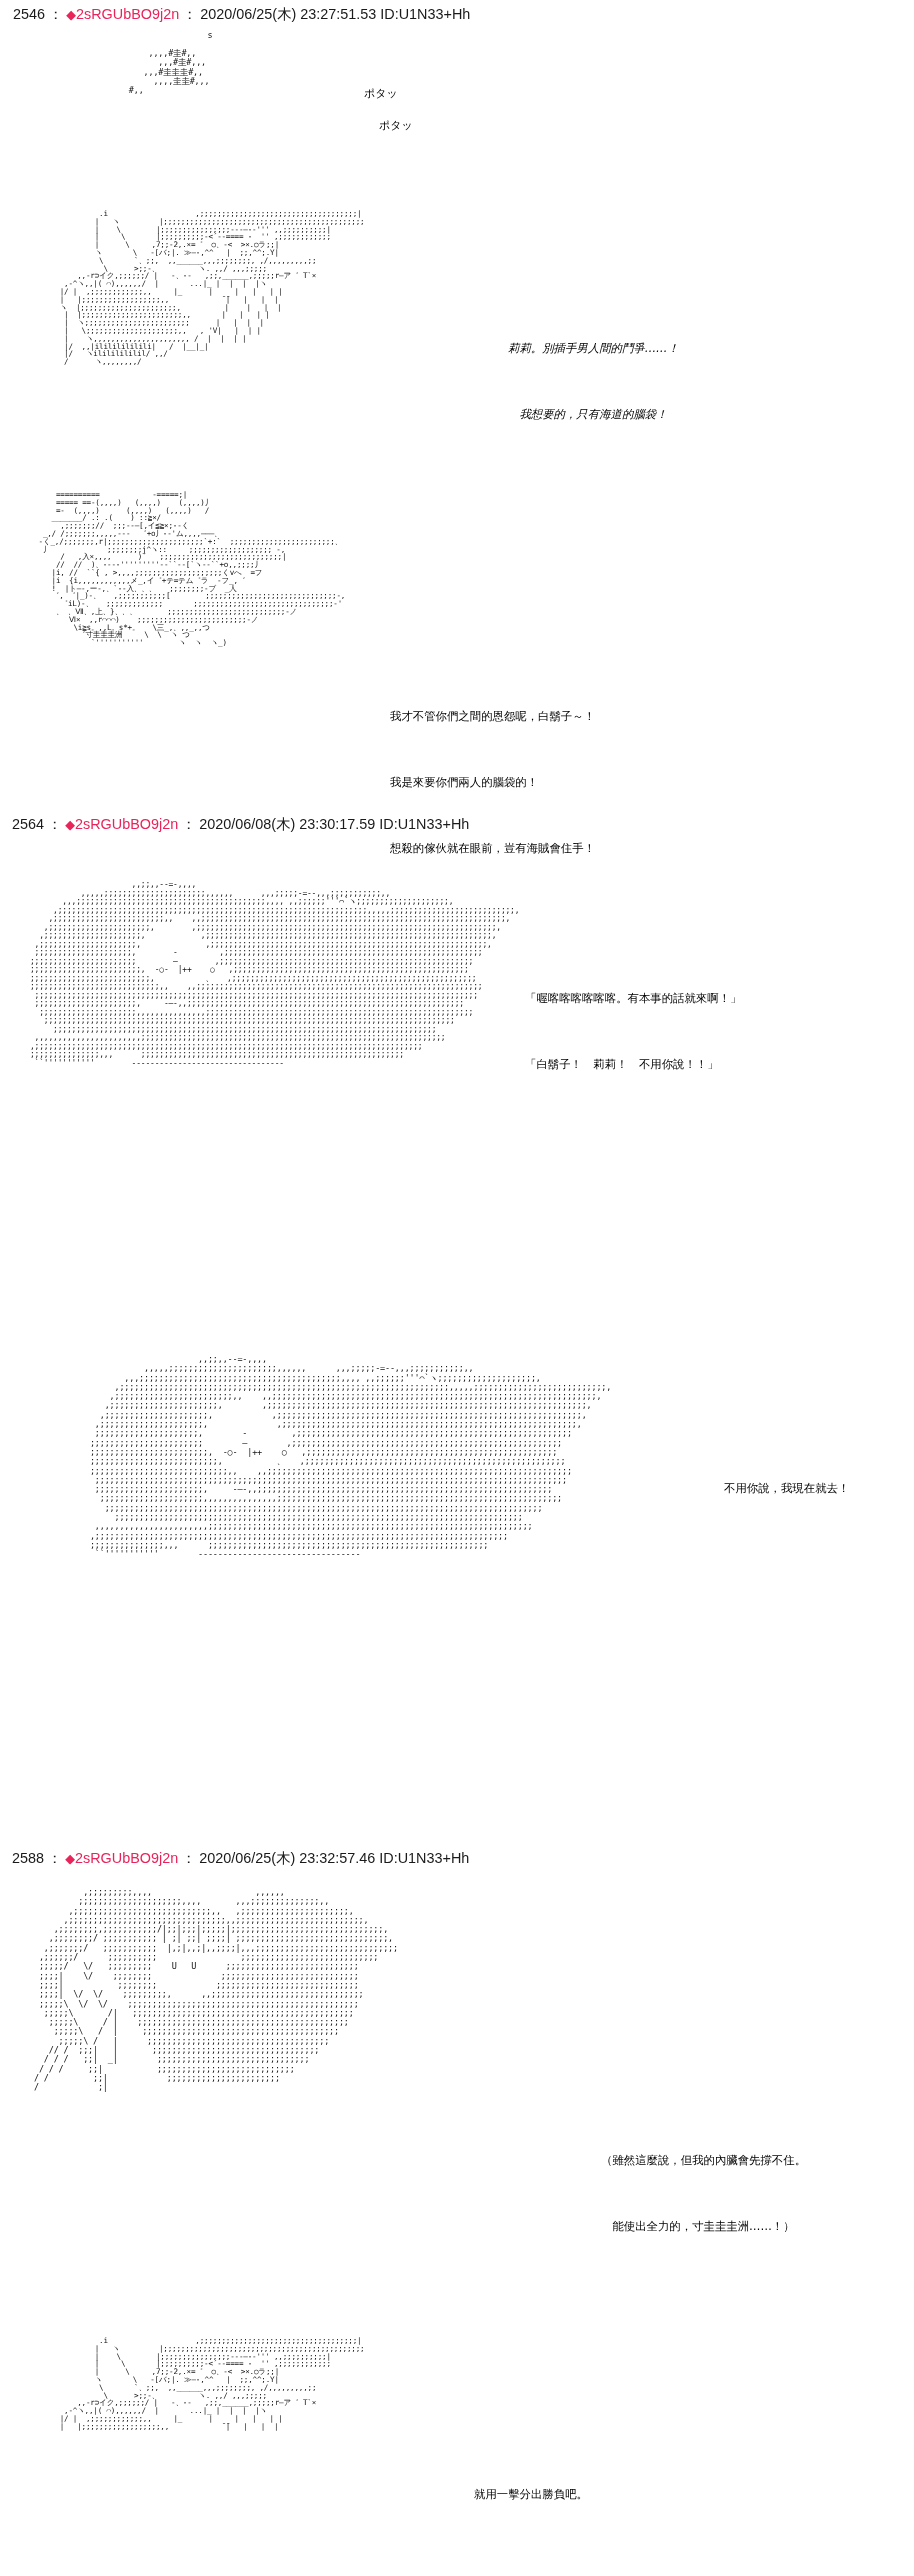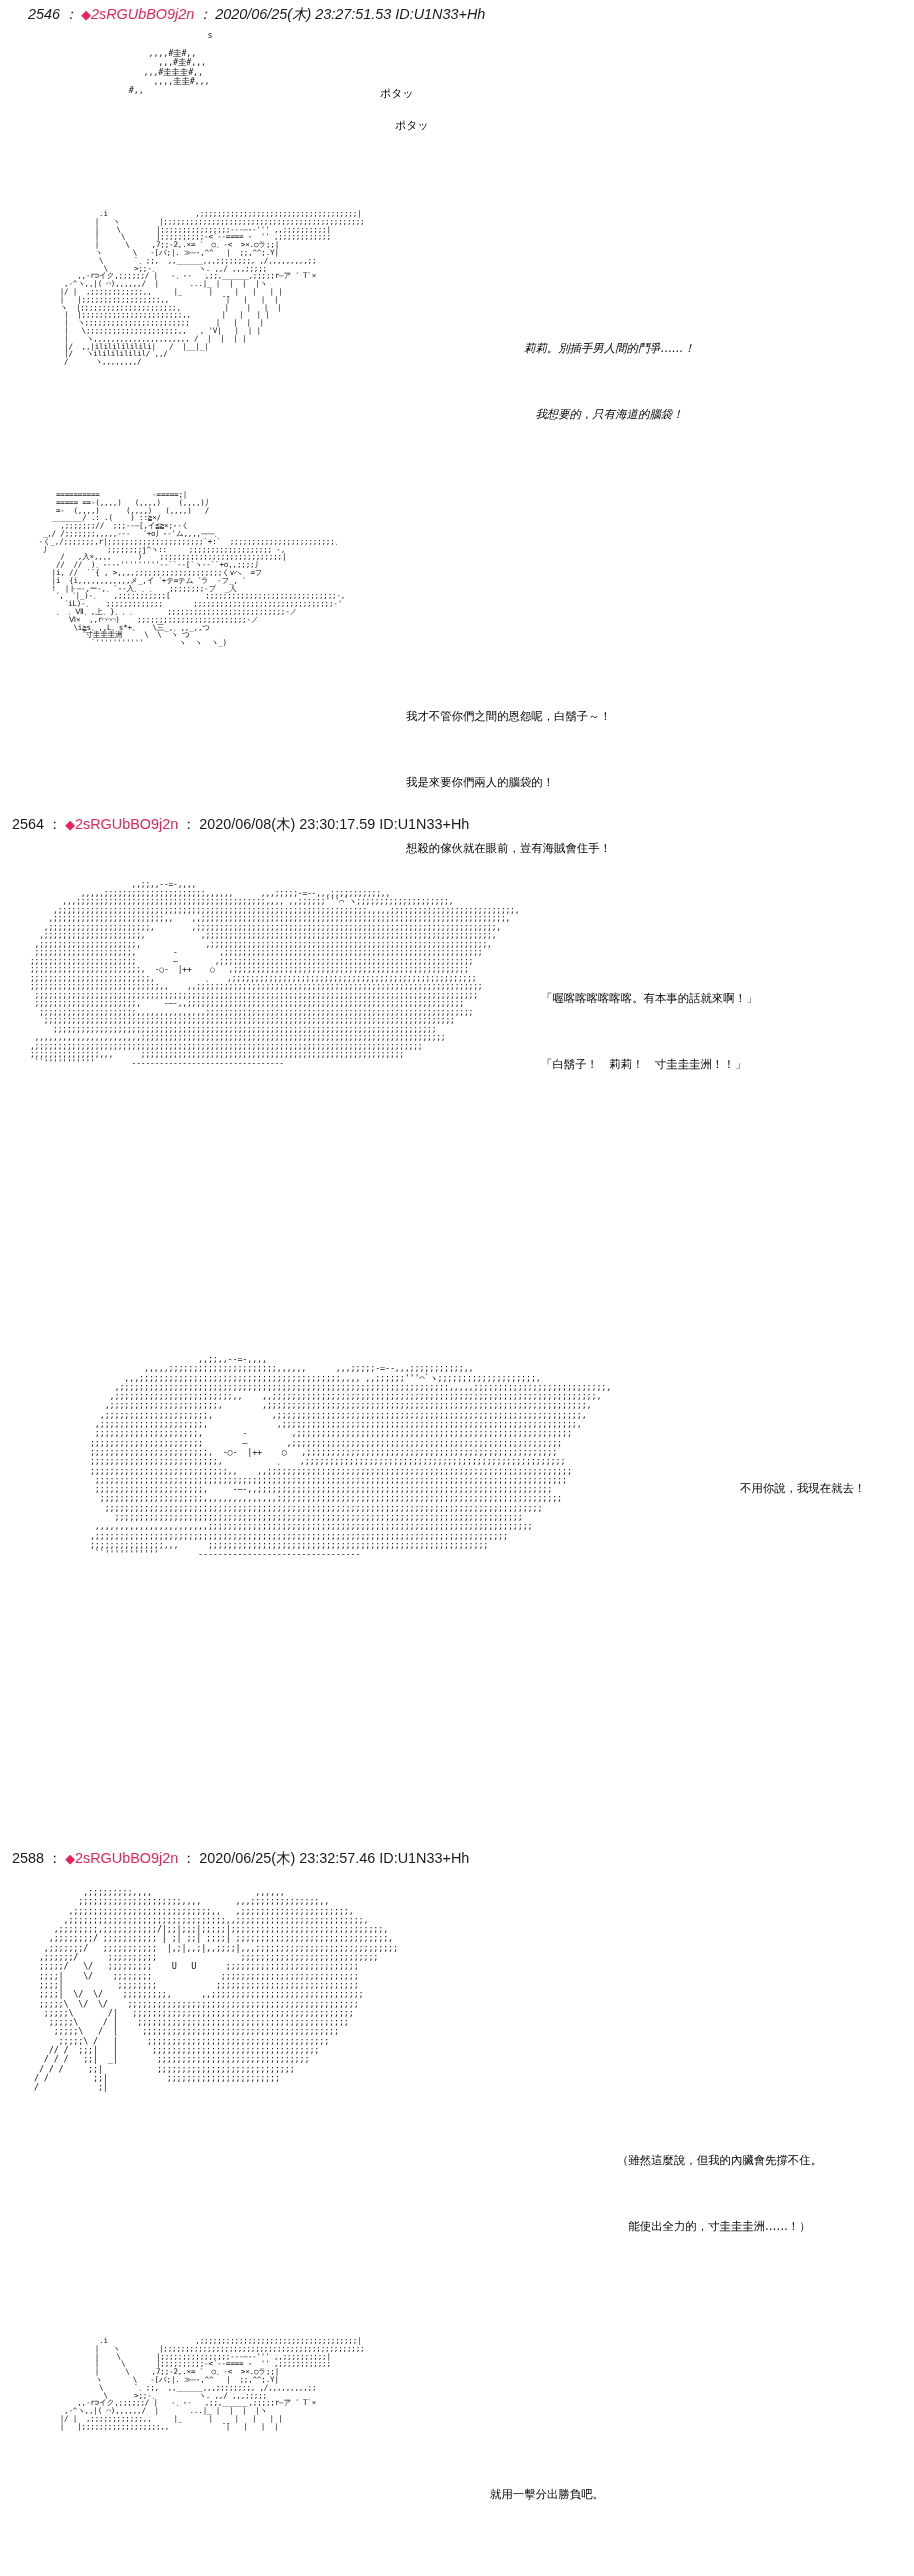--- a/index.html
+++ b/index.html
@@ -56,32 +56,31 @@
     -webkit-font-smoothing: none;
   }
 
   
   .dialogue {
     font-family: "DejaVu Sans", "Liberation Sans", sans-serif;
     font-size: 11.4px;
     line-height: 22px;
     color: #000000;
     white-space: pre-wrap;
-    margin-left: 16px;
   }
 
   
   .abs { position: absolute; }
 </style>
 </head>
 <body style="height: 2576px;">
 
 <div class="page">
 
-  <div class="abs post-header" style="left:16px; top:5.1px;font-style:italic;">
+  <div class="abs post-header" style="left:1px; top:5.1px;">
     <span class="num">2546</span><span class="sep">：</span><span class="diamond">◆</span><span class="trip">2sRGUbBO9j2n</span><span class="sep">：</span><span class="meta">2020/06/25(木) 23:27:51.53 ID:U1N33+Hh</span>
   </div>
 
   <div class="abs aa" style="left:119px; top:30.5px; font-size:8.5px; line-height:9.3px;">                  s
 
       ,,,,#圭#,,
         ,,,#圭#,,,
      ,,,#圭圭圭#,,
        ,,,,圭圭#,,,
   #,,</div>
@@ -164,21 +163,21 @@
    ;;;;;;;;;;;;;;;;;;;;;,,,,,,,,,,,,,,,;;;;;;;;;;;;;;;;;;;;;;;;;;;;;;;;;;;;;;;;;;;;;;;;;;;;;;;;;;
     ;;;;;;;;;;;;;;;;;;;;;;;;;;;;;;;;;;;;;;;;;;;;;;;;;;;;;;;;;;;;;;;;;;;;;;;;;;;;;;;;;;;;;;;;;
       ;;;;;;;;;;;;;;;;;;;;;;;;;;;;;;;;;;;;;;;;;;;;;;;;;;;;;;;;;;;;;;;;;;;;;;;;;;;;;;;;;;;
   ,,,,,,,,,,,,,,,,,,,,,,,;;;;;;;;;;;;;;;;;;;;;;;;;;;;;;;;;;;;;;;;;;;;;;;;;;;;;;;;;;;;;;;;;;
  ,;;;;;;;;;;;;;;;;;;;;;;;;;;;;;;;;;;;;;;;;;;;;;;;;;;;;;;;;;;;;;;;;;;;;;;;;;;;;;;;;;;;;
  ;;;;;;;;;;;;;;;,,,      ;;;;;;;;;;;;;;;;;;;;;;;;;;;;;;;;;;;;;;;;;;;;;;;;;;;;;;;;;
   ``'''''''''''        ---------------------------------</div>
 
   <div class="abs dialogue" style="left:525px; top:943px;">
     <div>「喔喀喀喀喀喀喀。有本事的話就來啊！」</div>
-    <div>「白鬍子！　莉莉！　寸圭圭圭洲！！」</div>
+    <div>「白鬍子！　莉莉！　不用你說！！」</div>
   </div>
 
   <div class="abs aa" style="left:85px; top:1355px; font-size:8.5px; line-height:9.3px;">                       ,,;;,,-‐=-,,,,
             ,,,,,;;;;;;;;;;;;;;;;;;;;;;,,,,,,      ,,,;;;;;-=‐-,,,;;;;;;;;;;;,,
         ,,,;;;;;;;;;;;;;;;;;;;;;;;;;;;;;;;;;;;;;;;;;,,,, ,,;;;;;;'''⌒`ヽ;;;;;;;;;;;;;;;;;;;;,
       ,;;;;;;;;;;;;;;;;;;;;;;;;;;;;;;;;;;;;;;;;;;;;;;;;;;;;;;;;;;;;;;;;;;;,,,,,;;;;;;;;;;;;;;;;;;;;;;;;;;;,
      ,;;;;;;;;;;;;;;;;;;;;;;;;,,    ,,;;;;;;;;;;;;;;;;;;;;;;;;;;;;;;;;;;;;;;;;;;;;;;;;;;;;;;;;;;;;;;;;;;,
     ,;;;;;;;;;;;;;;;;;;;;;;,        ,;;;;;;;;;;;;;;;;;;;;;;;;;;;;;;;;;;;;;;;;;;;;;;;;;;;;;;;;;;;;;;;;;,
    ,;;;;;;;;;;;;;;;;;;;;;,            ,;;;;;;;;;;;;;;;;;;;;;;;;;;;;;;;;;;;;;;;;;;;;;;;;;;;;;;;;;;;;;;,
   ,;;;;;;;;;;;;;;;;;;;;;,              ,;;;;;;;;;;;;;;;;;;;;;;;;;;;;;;;;;;;;;;;;;;;;;;;;;;;;;;;;;;;;,

